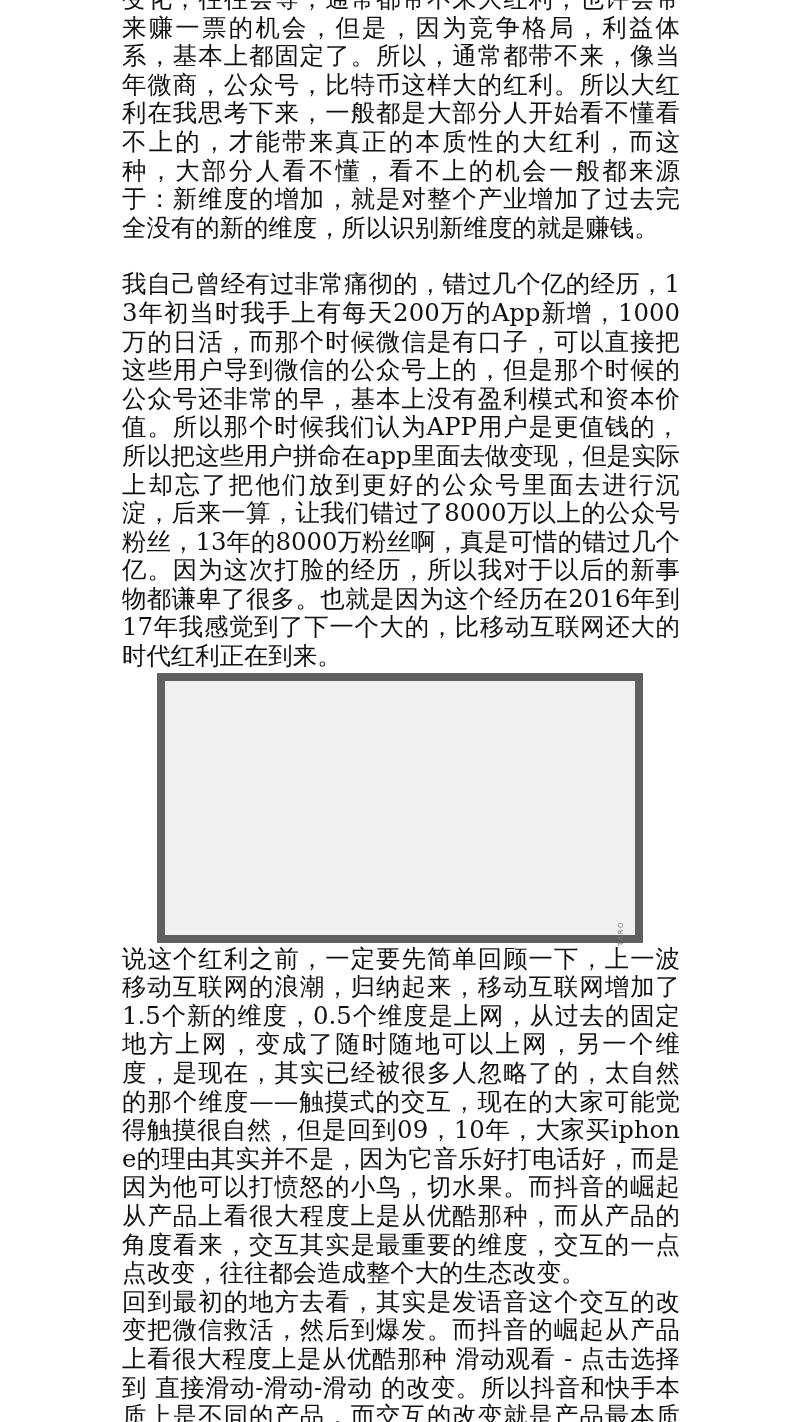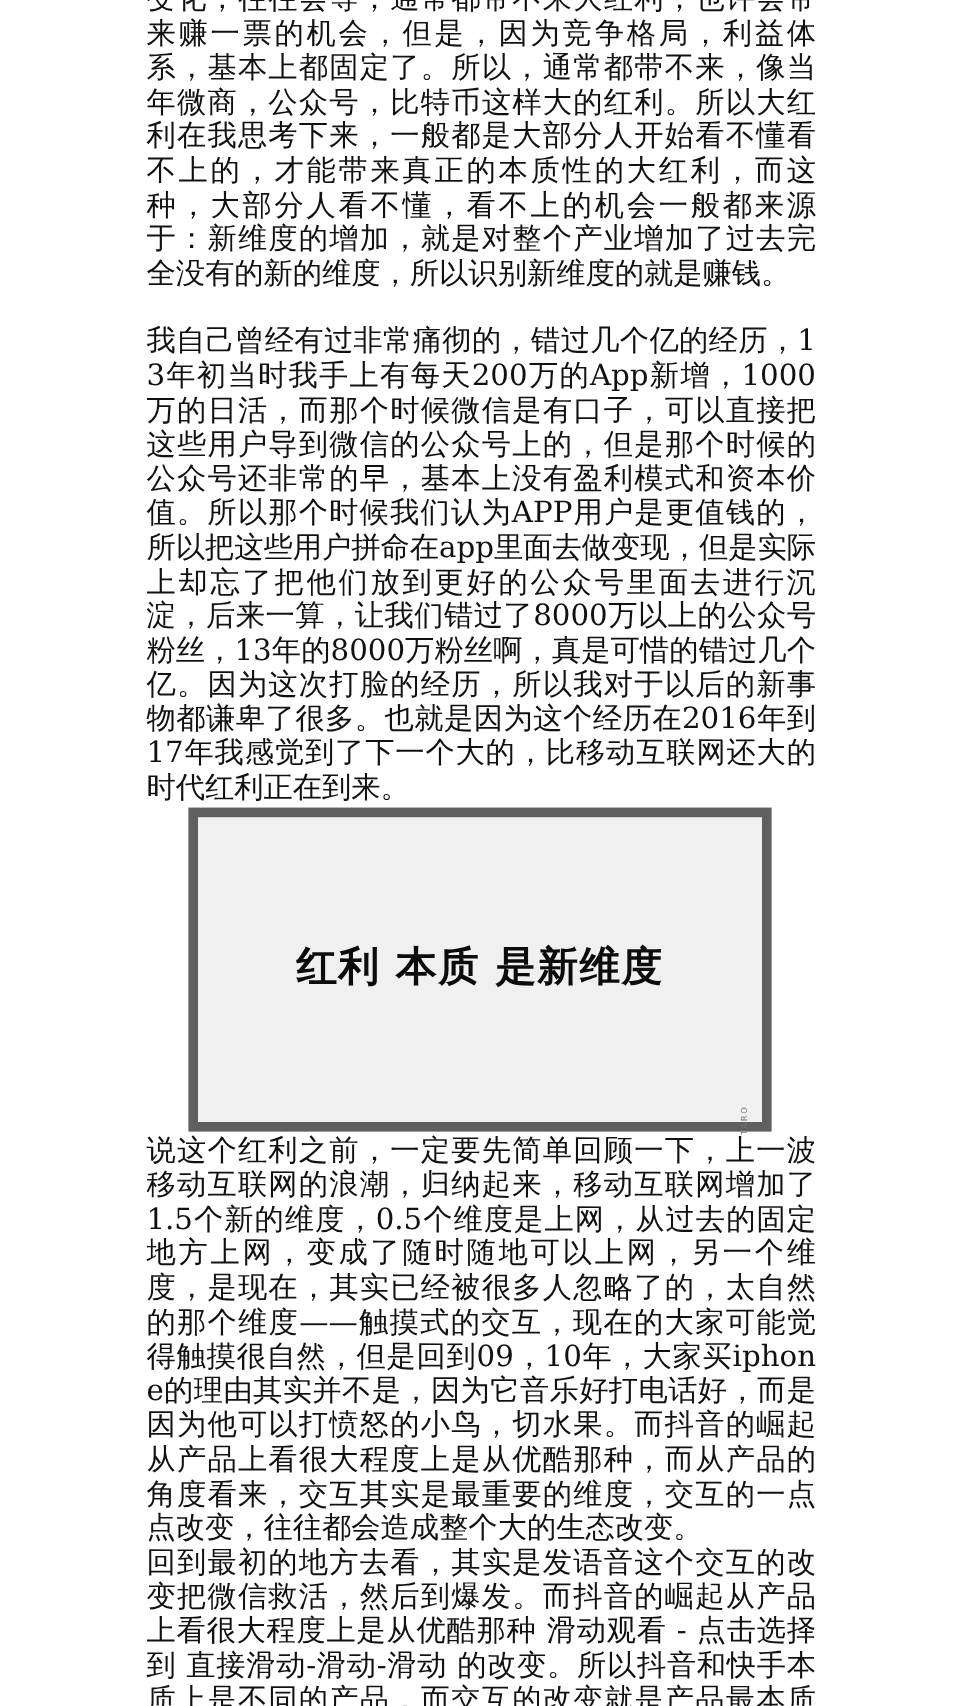--- a/index.html
+++ b/index.html
@@ -73,21 +73,20 @@
 </head>
 <body>
 
 <div class="article">
 
   <p class="para gap-after">变化，往往会等，通常都带不来大红利，也许会带来赚一票的机会，但是，因为竞争格局，利益体系，基本上都固定了。所以，通常都带不来，像当年微商，公众号，比特币这样大的红利。所以大红利在我思考下来，一般都是大部分人开始看不懂看不上的，才能带来真正的本质性的大红利，而这种，大部分人看不懂，看不上的机会一般都来源于：新维度的增加，就是对整个产业增加了过去完全没有的新的维度，所以识别新维度的就是赚钱。</p>
 
   <p class="para">我自己曾经有过非常痛彻的，错过几个亿的经历，13年初当时我手上有每天200万的App新增，1000万的日活，而那个时候微信是有口子，可以直接把这些用户导到微信的公众号上的，但是那个时候的公众号还非常的早，基本上没有盈利模式和资本价值。所以那个时候我们认为APP用户是更值钱的，所以把这些用户拼命在app里面去做变现，但是实际上却忘了把他们放到更好的公众号里面去进行沉淀，后来一算，让我们错过了8000万以上的公众号粉丝，13年的8000万粉丝啊，真是可惜的错过几个亿。因为这次打脸的经历，所以我对于以后的新事物都谦卑了很多。也就是因为这个经历在2016年到17年我感觉到了下一个大的，比移动互联网还大的时代红利正在到来。</p>
 
   <div class="figure first">
-    <div class="figure-title">红利 本质 是新维度</div>
     <div class="figure-watermark">TARO</div>
   </div>
 
   <p class="para">说这个红利之前，一定要先简单回顾一下，上一波移动互联网的浪潮，归纳起来，移动互联网增加了1.5个新的维度，0.5个维度是上网，从过去的固定地方上网，变成了随时随地可以上网，另一个维度，是现在，其实已经被很多人忽略了的，太自然的那个维度——触摸式的交互，现在的大家可能觉得触摸很自然，但是回到09，10年，大家买iphone的理由其实并不是，因为它音乐好打电话好，而是因为他可以打愤怒的小鸟，切水果。而抖音的崛起从产品上看很大程度上是从优酷那种，而从产品的角度看来，交互其实是最重要的维度，交互的一点点改变，往往都会造成整个大的生态改变。</p>
 
   <p class="para">回到最初的地方去看，其实是发语音这个交互的改变把微信救活，然后到爆发。而抖音的崛起从产品上看很大程度上是从优酷那种 滑动观看 - 点击选择 到 直接滑动-滑动-滑动 的改变。所以抖音和快手本质上是不同的产品，而交互的改变就是产品最本质的改变。</p>
 
 </div>
 
 </body></html>

